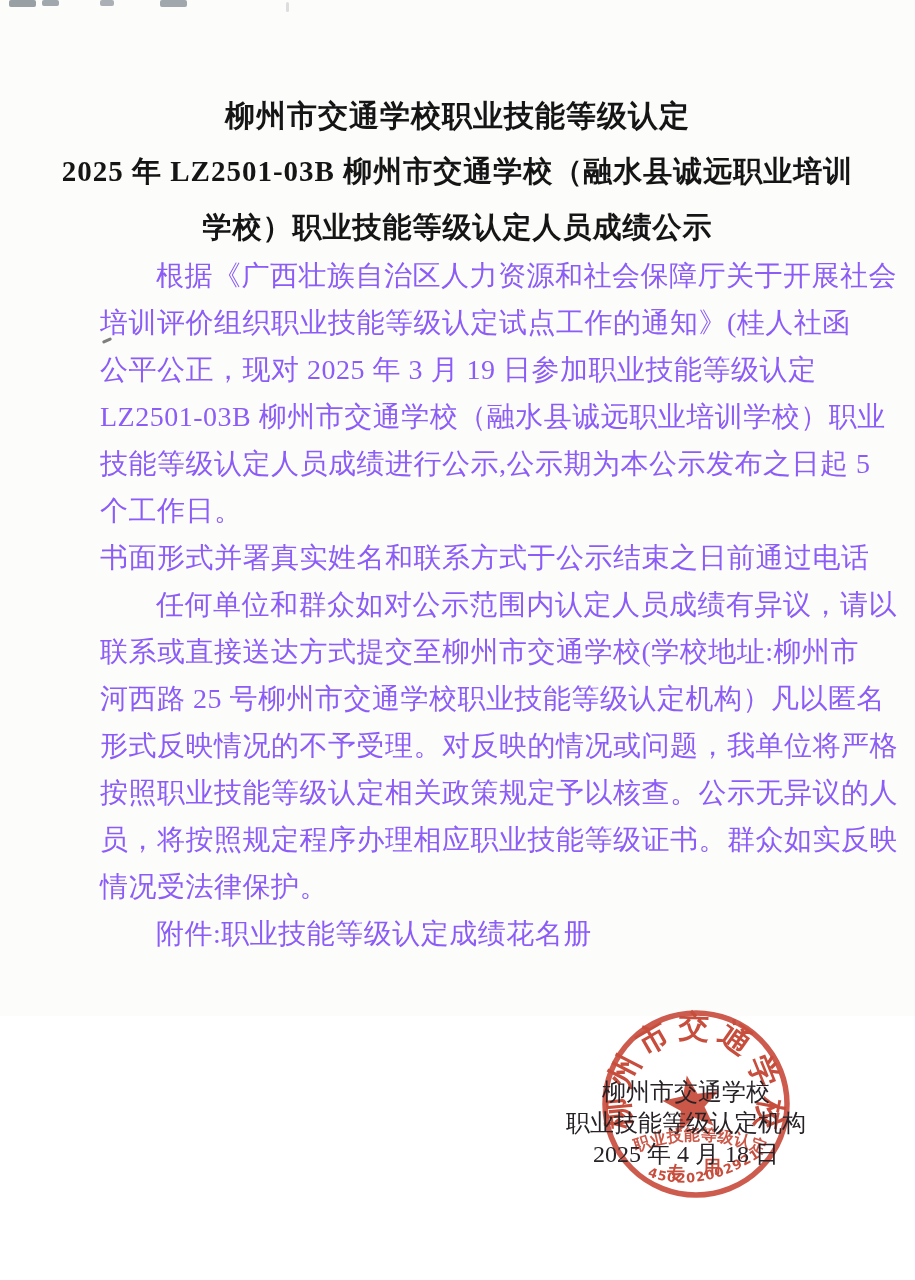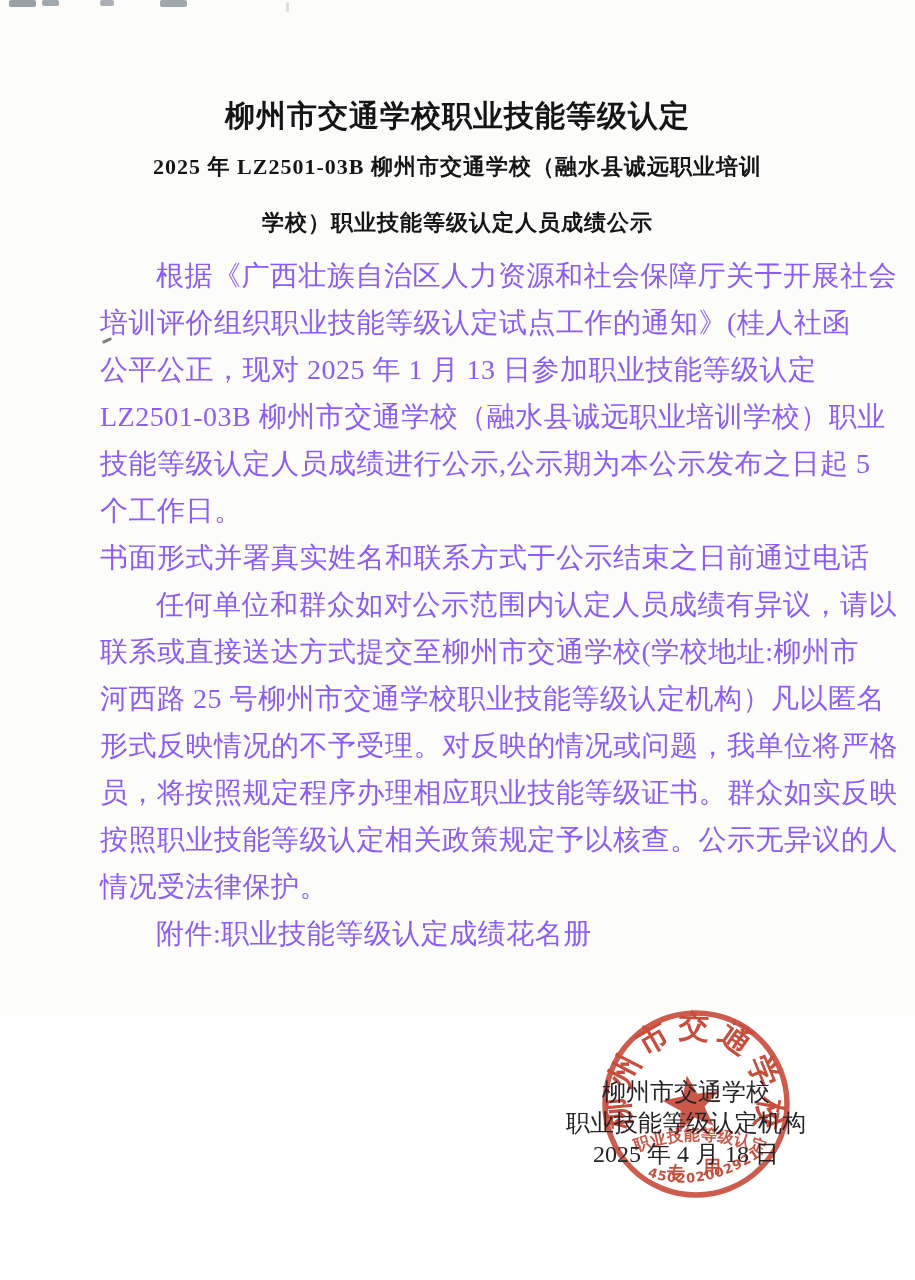--- a/index.html
+++ b/index.html
@@ -8,21 +8,21 @@
     background:#ffffff;
     font-family:"Liberation Serif","DejaVu Serif",serif;
   }
   .page{
     position:absolute;left:0;top:0;width:915px;height:1016px;
     background:#fcfcfb;
   }
   
   .title-line{
     position:absolute;left:0;width:915px;text-align:center;
-    font-weight:bold;color:#151515;font-size:22px;
+    font-weight:bold;color:#151515;font-size:29px;
     letter-spacing:1px;white-space:nowrap;
   }
   .title-1{top:96px;font-size:30px;}
   .title-2{top:152px;}
   .title-3{top:208px;}
   
   .body-block{
     position:absolute;left:100px;top:252px;width:720px;
     color:#8b5cf6;font-size:28px;
   }
@@ -68,31 +68,31 @@
   <div class="smudge sm5"></div>
   <div class="tick"></div>
 
   <div class="title-line title-1">柳州市交通学校职业技能等级认定</div>
   <div class="title-line title-2">2025 年 LZ2501-03B 柳州市交通学校（融水县诚远职业培训</div>
   <div class="title-line title-3">学校）职业技能等级认定人员成绩公示</div>
 
   <div class="body-block">
     <div class="body-line indent">根据《广西壮族自治区人力资源和社会保障厅关于开展社会</div>
     <div class="body-line">培训评价组织职业技能等级认定试点工作的通知》(桂人社函</div>
-    <div class="body-line">公平公正，现对 2025 年 1 月 13 日参加职业技能等级认定</div>
+    <div class="body-line">公平公正，现对 2025 年 3 月 19 日参加职业技能等级认定</div>
     <div class="body-line">LZ2501-03B 柳州市交通学校（融水县诚远职业培训学校）职业</div>
     <div class="body-line">技能等级认定人员成绩进行公示,公示期为本公示发布之日起 5</div>
     <div class="body-line">个工作日。</div>
     <div class="body-line">书面形式并署真实姓名和联系方式于公示结束之日前通过电话</div>
     <div class="body-line indent">任何单位和群众如对公示范围内认定人员成绩有异议，请以</div>
     <div class="body-line">联系或直接送达方式提交至柳州市交通学校(学校地址:柳州市</div>
     <div class="body-line">河西路 25 号柳州市交通学校职业技能等级认定机构）凡以匿名</div>
     <div class="body-line">形式反映情况的不予受理。对反映的情况或问题，我单位将严格</div>
+    <div class="body-line">按照职业技能等级认定相关政策规定予以核查。公示无异议的人</div>
     <div class="body-line">员，将按照规定程序办理相应职业技能等级证书。群众如实反映</div>
-    <div class="body-line">按照职业技能等级认定相关政策规定予以核查。公示无异议的人</div>
     <div class="body-line">情况受法律保护。</div>
     <div class="body-line indent">附件:职业技能等级认定成绩花名册</div>
   </div>
 
   <svg class="seal" viewBox="0 0 224 224" xmlns="http://www.w3.org/2000/svg">
     <defs>
       <path id="arcOuter" d="M 50.2 138.9 A 66 66 0 1 1 169.8 138.9" fill="none"></path>
       <path id="arcInner" d="M 50 160 Q 112 136 176 160" fill="none"></path>
       <path id="arcSerial" d="M 54 180 Q 112 208 180 162" fill="none"></path>
     </defs>

